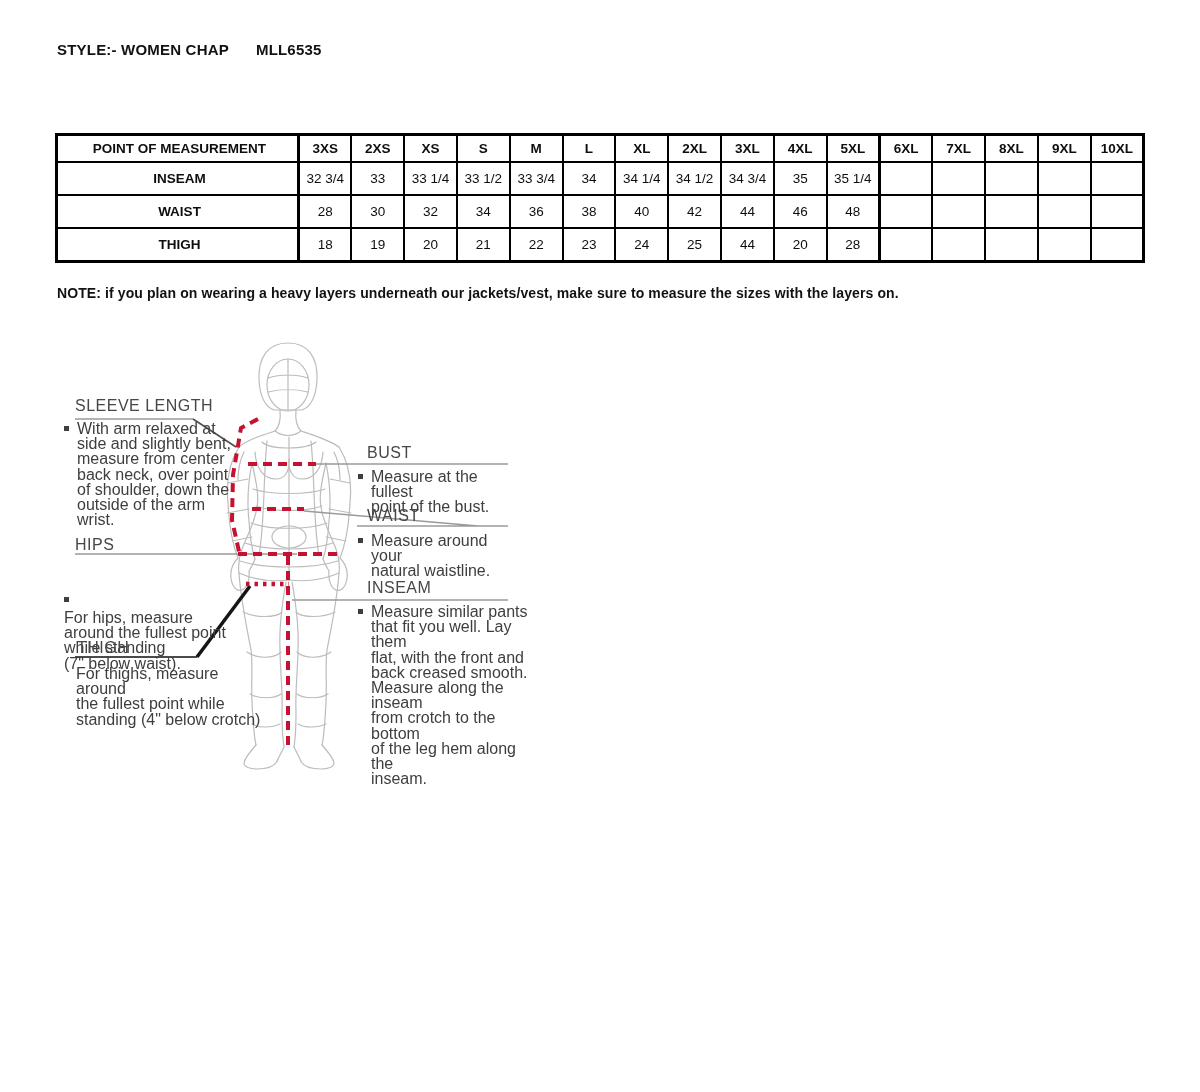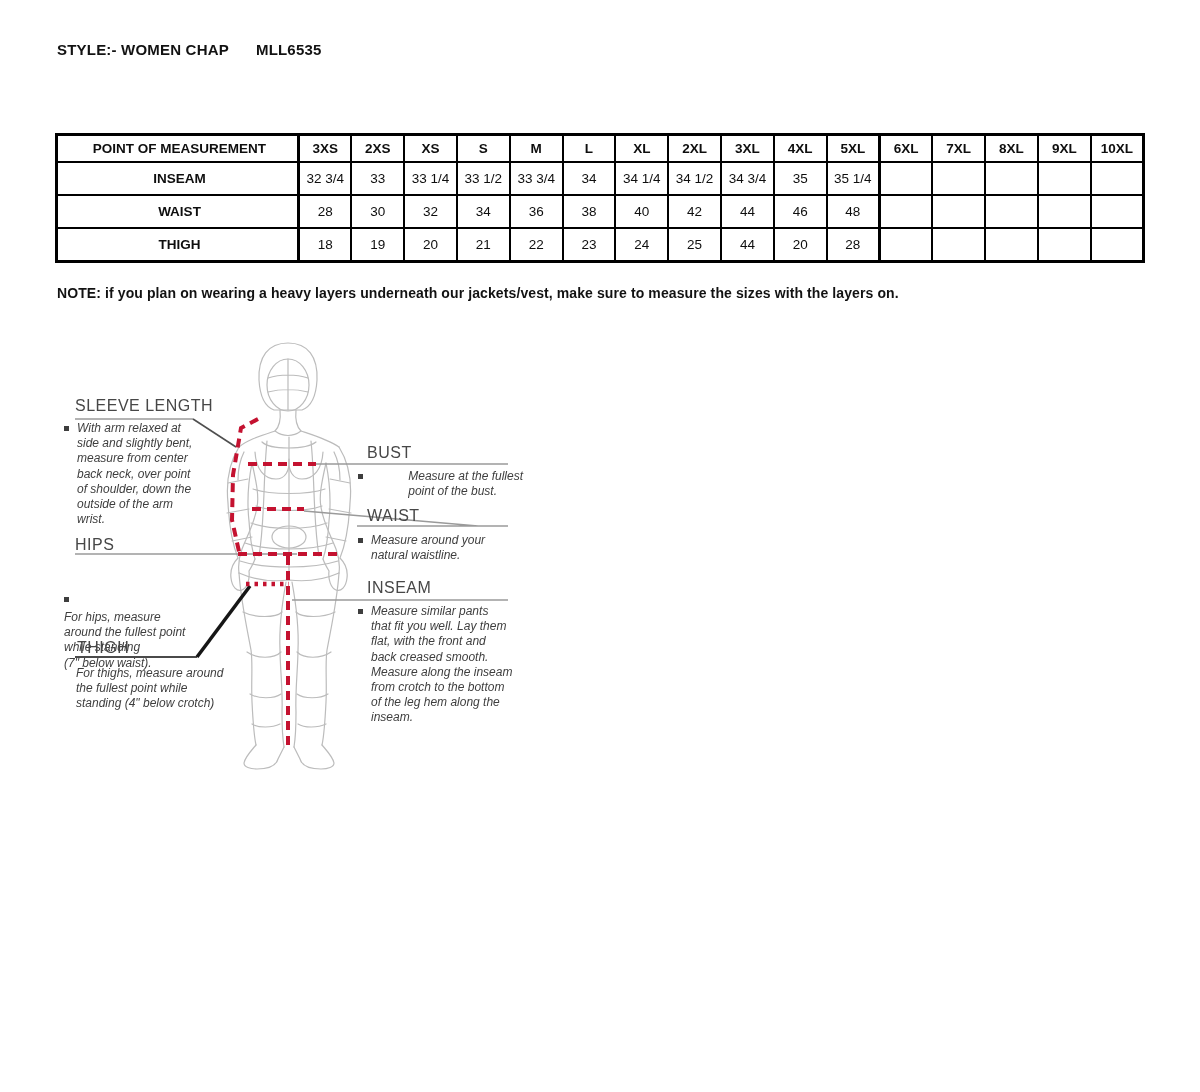--- a/index.html
+++ b/index.html
@@ -25,21 +25,21 @@
   table.size .label-cell { text-align:center; padding-left:4px; font-weight:bold; border-right:3px solid #000; }
   table.size .sep { border-left:3px solid #000;border-radius:7px; }
 
   
   .note { position:absolute; left:57px; top:285px; font-size:14px; font-weight:bold; letter-spacing:0.1px; }
 
   
   .sec-heading { position:absolute; font-size:16px; color:#474747; letter-spacing:0.5px; z-index:3; }
   .para { position:absolute; display:flex; gap:8px; z-index:3; }
   .bullet { flex:0 0 5px; width:5px; height:5px; background:#3e3e3e; margin-top:5px; }
-  .sec-text { font-size:12px; line-height:15.2px; color:#3e3e3e; white-space:pre-line;font-style:italic; }
+  .sec-text { font-size:16px; line-height:15.2px; color:#3e3e3e; white-space:pre-line; }
 
   svg.overlay { position:absolute; left:0; top:0; z-index:1; }
 </style>
 </head>
 <body>
 
 <div class="page">
 
   <div class="doc-title">
     <span>STYLE:- WOMEN CHAP</span>

